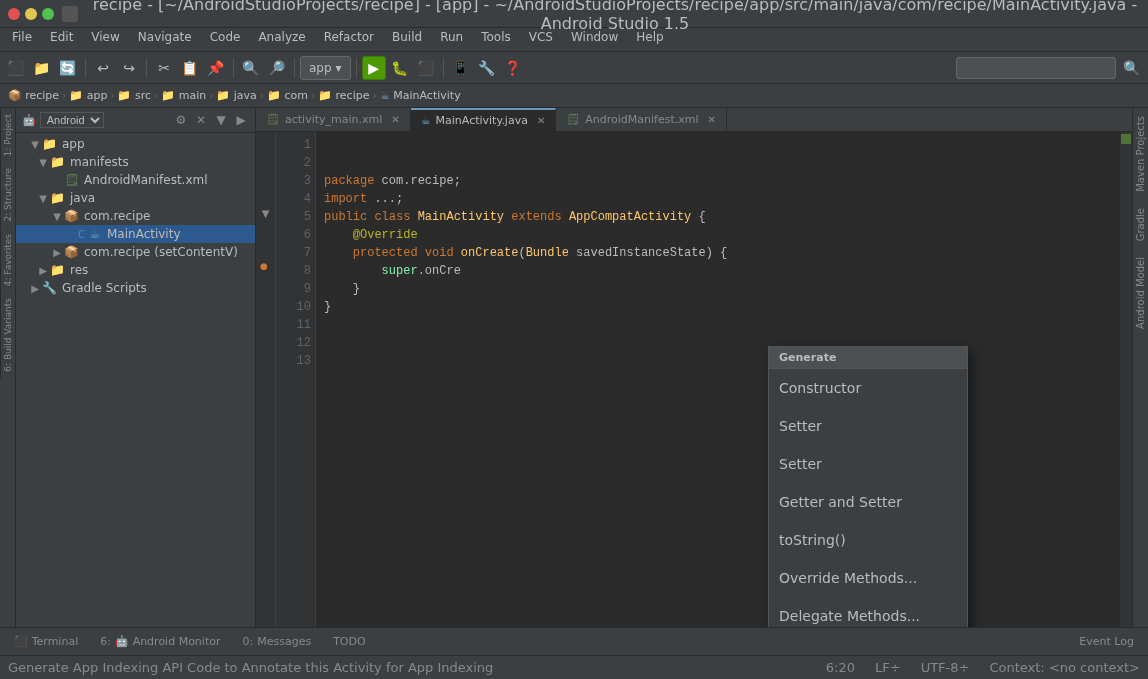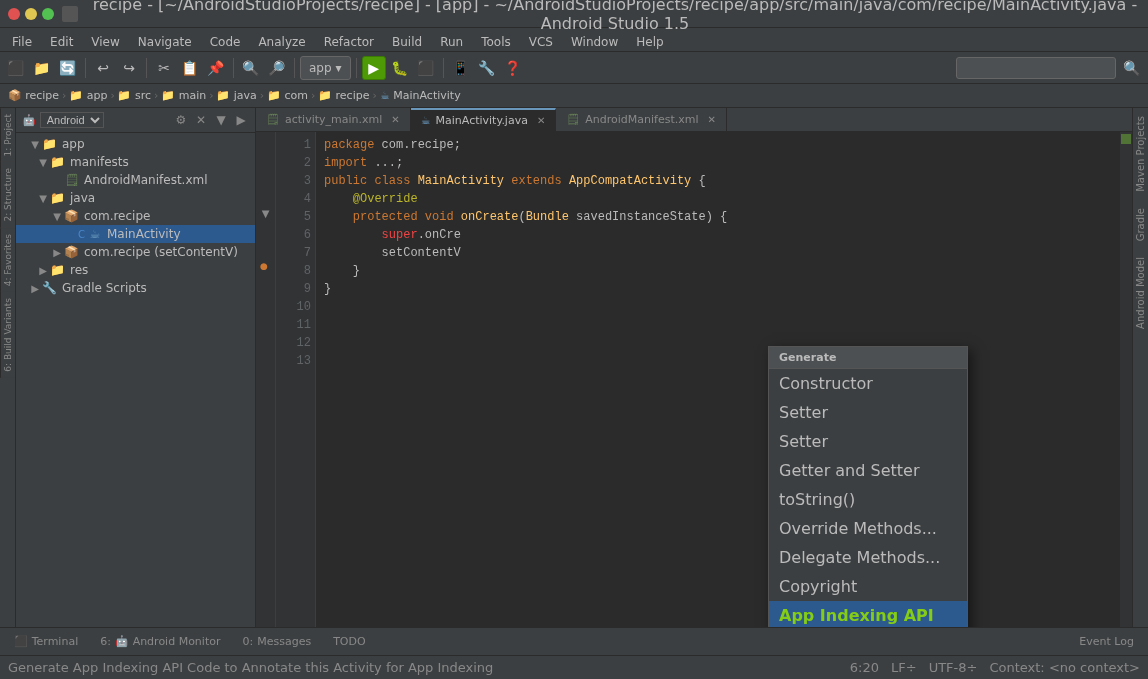--- a/index.html
+++ b/index.html
@@ -8,21 +8,21 @@
     
     #titlebar { background: #3c3f41; height: 28px; display: flex; align-items: center; padding: 0 8px; gap: 8px; border-bottom: 1px solid #2b2b2b; }
     .traffic-lights { display: flex; gap: 5px; align-items: center; }
     .traffic-light { width: 12px; height: 12px; border-radius: 50%; }
     .tl-red { background: #e05252; }
     .tl-yellow { background: #e0c752; }
     .tl-green { background: #52c152; }
     #titlebar-text { color: #bbbbbb; font-size: 16px; flex: 1; text-align: center; }
 
     
-    #menubar { background: #3c3f41; height: 24px; display: flex; align-items: flex-end; padding: 0 4px; border-bottom: 1px solid #2b2b2b; gap: 2px; }
+    #menubar { background: #3c3f41; height: 24px; display: flex; align-items: flex-start; padding: 0 4px; border-bottom: 1px solid #2b2b2b; gap: 2px; }
     .menu-item { padding: 2px 8px; cursor: pointer; font-size: 12px; color: #bbbbbb; border-radius: 3px; }
 
     
     #toolbar { background: #3c3f41; height: 32px; display: flex; align-items: center; padding: 0 4px; border-bottom: 1px solid #2b2b2b; gap: 2px; }
     .toolbar-btn { width: 24px; height: 24px; display: flex; align-items: center; justify-content: center; cursor: pointer; border-radius: 3px; color: #bbbbbb; font-size: 14px; }
     .toolbar-sep { width: 1px; height: 20px; background: #555; margin: 0 3px; }
     .toolbar-app-btn { background: #4c5052; border: 1px solid #666; border-radius: 3px; padding: 2px 8px; display: flex; align-items: center; gap: 4px; cursor: pointer; color: #bbbbbb; font-size: 12px; height: 24px; }
     .run-btn { background: #4e9a06; border: 1px solid #3a7a05; border-radius: 3px; width: 24px; height: 24px; display: flex; align-items: center; justify-content: center; cursor: pointer; color: #fff; font-size: 14px; }
     .toolbar-search { margin-left: auto; display: flex; align-items: center; gap: 4px; }
     .toolbar-search input { background: #4c5052; border: 1px solid #666; border-radius: 3px; color: #bbbbbb; padding: 2px 6px; height: 22px; width: 180px; font-size: 11px; }
@@ -54,40 +54,40 @@
     .file-tab.active { background: #2b2b2b; color: #bbbbbb; border-top: 2px solid #6897bb; }
     .file-tab .tab-close { color: #888; cursor: pointer; font-size: 10px; margin-left: 4px; }
     .file-tab .tab-icon { font-size: 11px; }
     .tab-icon-xml { color: #6a8759; }
     .tab-icon-java { color: #6897bb; }
     .tab-icon-manifest { color: #6a8759; }
 
     
     #editor { flex: 1; background: #2b2b2b; display: flex; overflow: hidden; position: relative; }
     #line-numbers { width: 40px; background: #313335; color: #606366; font-size: 12px; font-family: 'Courier New', monospace; padding: 4px 4px 4px 4px; text-align: right; line-height: 18px; border-right: 1px solid #3c3f41; overflow: hidden; }
-    #code-content { flex: 1; padding: 4px 8px; font-size: 12px; font-family: 'Courier New', monospace; line-height: 18px; overflow: auto; color: #bbbbbb; }
+    #code-content { flex: 1; padding: 4px 8px; font-size: 12px; font-family: 'Courier New', monospace; line-height: 18px; overflow: auto; color: #bbbbbb; margin-top: 36px; }
     .kw { color: #cc7832; }
     .cls { color: #ffc66d; }
     .ann { color: #bbb529; }
     .code-line { white-space: pre; }
 
     
     #context-menu { position: absolute; left: 512px; top: 214px; width: 200px; background: #3c3f41; border: 1px solid #555; box-shadow: 4px 4px 12px rgba(0,0,0,0.5); z-index: 100; }
     .ctx-menu-header { background: #4c5052; padding: 4px 10px; font-size: 11px; color: #bbbbbb; font-weight: bold; border-bottom: 1px solid #555; }
-    .ctx-menu-item { padding: 5px 10px; font-size: 16px; color: #bbbbbb; cursor: pointer; }
+    .ctx-menu-item { padding: 11px 10px; font-size: 14px; color: #bbbbbb; cursor: pointer; }
     .ctx-menu-item.highlighted { background: #2d5a8e; color: #84cc16; font-weight: bold; }
 
     
     #right-panel { width: 16px; background: #3c3f41; border-left: 1px solid #2b2b2b; display: flex; flex-direction: column; align-items: center; }
     .right-panel-tab { writing-mode: vertical-rl; transform: rotate(180deg); font-size: 10px; color: #888; padding: 8px 3px; cursor: pointer; }
 
     
     #statusbar { background: #3c3f41; height: 24px; display: flex; align-items: center; padding: 6px 8px; border-top: 1px solid #2b2b2b; font-size: 13px; color: #888; gap: 10px; }
     #statusbar-left { flex: 1; }
-    #statusbar-right { display: flex; gap: 12px; align-items: center; margin-left: 48px; }
+    #statusbar-right { display: flex; gap: 20px; align-items: center; margin-left: 48px; }
 
     
     #bottom-tabs { background: #3c3f41; height: 28px; display: flex; align-items: center; padding: 0 4px; border-top: 1px solid #2b2b2b; gap: 2px; }
     .bottom-tab { padding: 4px 10px; font-size: 11px; color: #888; cursor: pointer; display: flex; align-items: center; gap: 4px; }
     .side-label { writing-mode: vertical-rl; transform: rotate(180deg); font-size: 10px; color: #888; padding: 8px 2px; cursor: pointer; background: #3c3f41; border-right: 1px solid #2b2b2b; }
   </style>
 </head>
 <body>
 
 <div id="titlebar">
@@ -331,22 +331,21 @@
 
       <div id="code-content">
         <div class="code-line"><span class="kw">package</span> com.recipe;</div>
         <div class="code-line"></div>
         <div class="code-line"><span class="kw">import</span> ...;</div>
         <div class="code-line"></div>
         <div class="code-line"><span class="kw">public</span> <span class="kw">class</span> <span class="cls">MainActivity</span> <span class="kw">extends</span> <span class="cls">AppCompatActivity</span> {</div>
         <div class="code-line"></div>
         <div class="code-line">    <span class="ann">@Override</span></div>
         <div class="code-line">    <span class="kw">protected</span> <span class="kw">void</span> <span style="color:#ffc66d;">onCreate</span>(<span class="cls">Bundle</span> savedInstanceState) {</div>
-        <div class="code-line">        <span style="color:#ef4444;">super</span>.onCre</div>
-        <div class="code-line">        setContentV</div>
+        <div class="code-line">        <span style="color:#86efac;">super</span>.onCre</div>
         <div class="code-line">    }</div>
         <div class="code-line"></div>
         <div class="code-line">}</div>
       </div>
 
       <div id="context-menu">
         <div class="ctx-menu-header">Generate</div>
         <div class="ctx-menu-item">Constructor</div>
         <div class="ctx-menu-item">Setter</div>
         <div class="ctx-menu-item">Setter</div>

